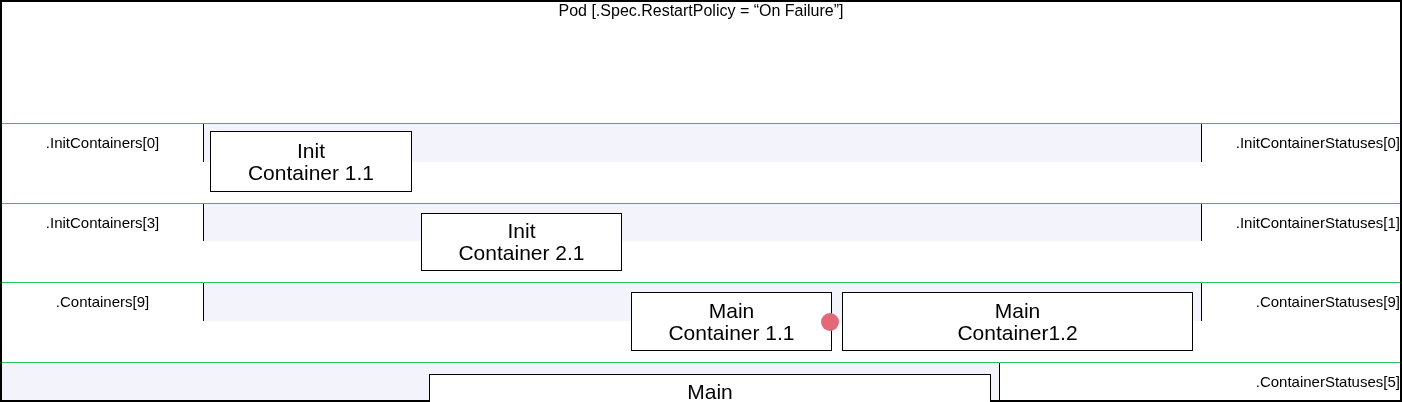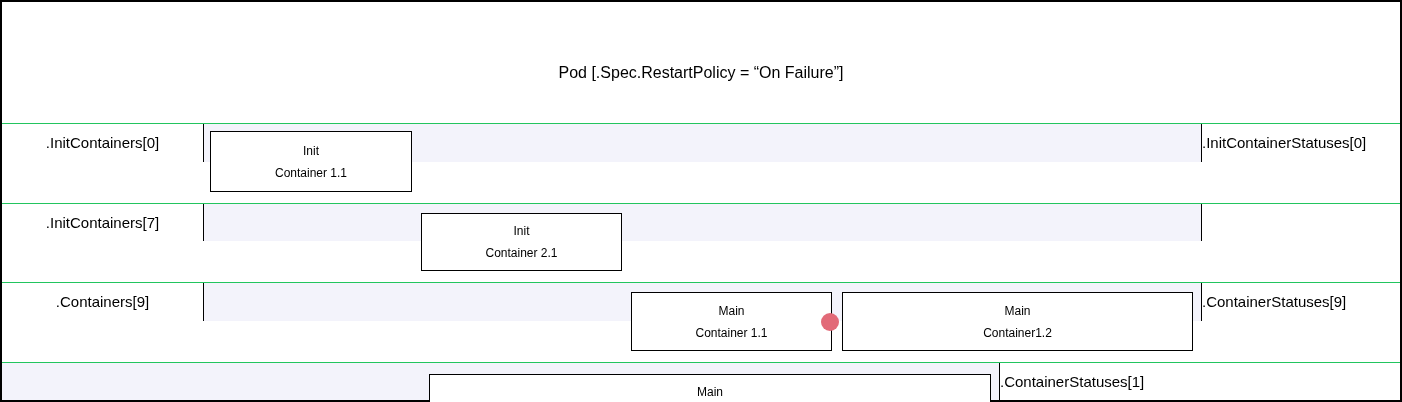--- a/index.html
+++ b/index.html
@@ -12,21 +12,21 @@
     background: #ffffff;
     font-family: "Liberation Sans", sans-serif;
     color: #000;
     display: flex;
     flex-direction: column;
   }
   .header {
     height: 80px;
     flex: 0 0 80px;
     display: flex;
-    align-items: flex-end;
+    align-items: flex-start;
     justify-content: center;
   }
   .title { font-size: 16px; }
   .row {
     flex: 1 1 0;
     min-height: 0;
     display: flex;
     border-top: 1px solid #22c55e;
     margin-top: 41px;
   }
@@ -44,37 +44,37 @@
     width: 998px;
     flex: 0 0 998px;
     border-right: 1px solid #000;
     position: relative;
     background: #f3f3fb;
   }
   .cell.right {
     flex: 1 1 auto;
     display: flex;
     align-items: center;
-    justify-content: flex-start;
+    justify-content: flex-end;
     background: #ffffff;
   }
   .row-label { font-size: 15px; white-space: nowrap; }
   .cbox {
     position: absolute;
     box-sizing: border-box;
     background: #ffffff;
     border: 1.5px solid #000;
     display: flex;
     align-items: center;
     justify-content: center;
     text-align: center;
   }
   .cbox-label {
     white-space: pre-line;
-    font-size: 12px;
+    font-size: 21px;
     line-height: 22px;
   }
   .dot {
     position: absolute;
     width: 18px;
     height: 18px;
     border-radius: 50%;
     z-index: 2;
   }
 </style>
@@ -97,27 +97,30 @@
 Container 1.1</span>
       </div>
     </div>
     <div class="cell right">
       <span class="row-label">.InitContainerStatuses[0]</span>
     </div>
   </div>
 
   <div class="row">
     <div class="cell left">
-      <span class="row-label">.InitContainers[7]</span>
+      <span class="row-label">.InitContainers[3]</span>
     </div>
     <div class="cell lane" style="background: rgb(243, 243, 251);">
       <div class="cbox" style="left:217px; top:9px; width:201px; height:58px;">
         <span class="cbox-label">Init
 Container 2.1</span>
       </div>
+    </div>
+    <div class="cell right">
+      <span class="row-label">.InitContainerStatuses[1]</span>
     </div>
   </div>
 
   <div class="row">
     <div class="cell left">
       <span class="row-label">.Containers[9]</span>
     </div>
     <div class="cell lane" style="background: rgb(243, 243, 251);">
       <div class="cbox" style="left:427px; top:9px; width:201px; height:59px;">
         <span class="cbox-label">Main
@@ -135,17 +138,17 @@
   </div>
 
   <div class="row">
     <div class="cell lane" style="background: rgb(243, 243, 251);">
       <div class="cbox" style="left:427px; top:11px; width:562px; height:58px;">
         <span class="cbox-label">Main
 Container 2.1</span>
       </div>
     </div>
     <div class="cell right">
-      <span class="row-label">.ContainerStatuses[1]</span>
+      <span class="row-label">.ContainerStatuses[5]</span>
     </div>
   </div>
 
 </div>
 
 </body></html>

